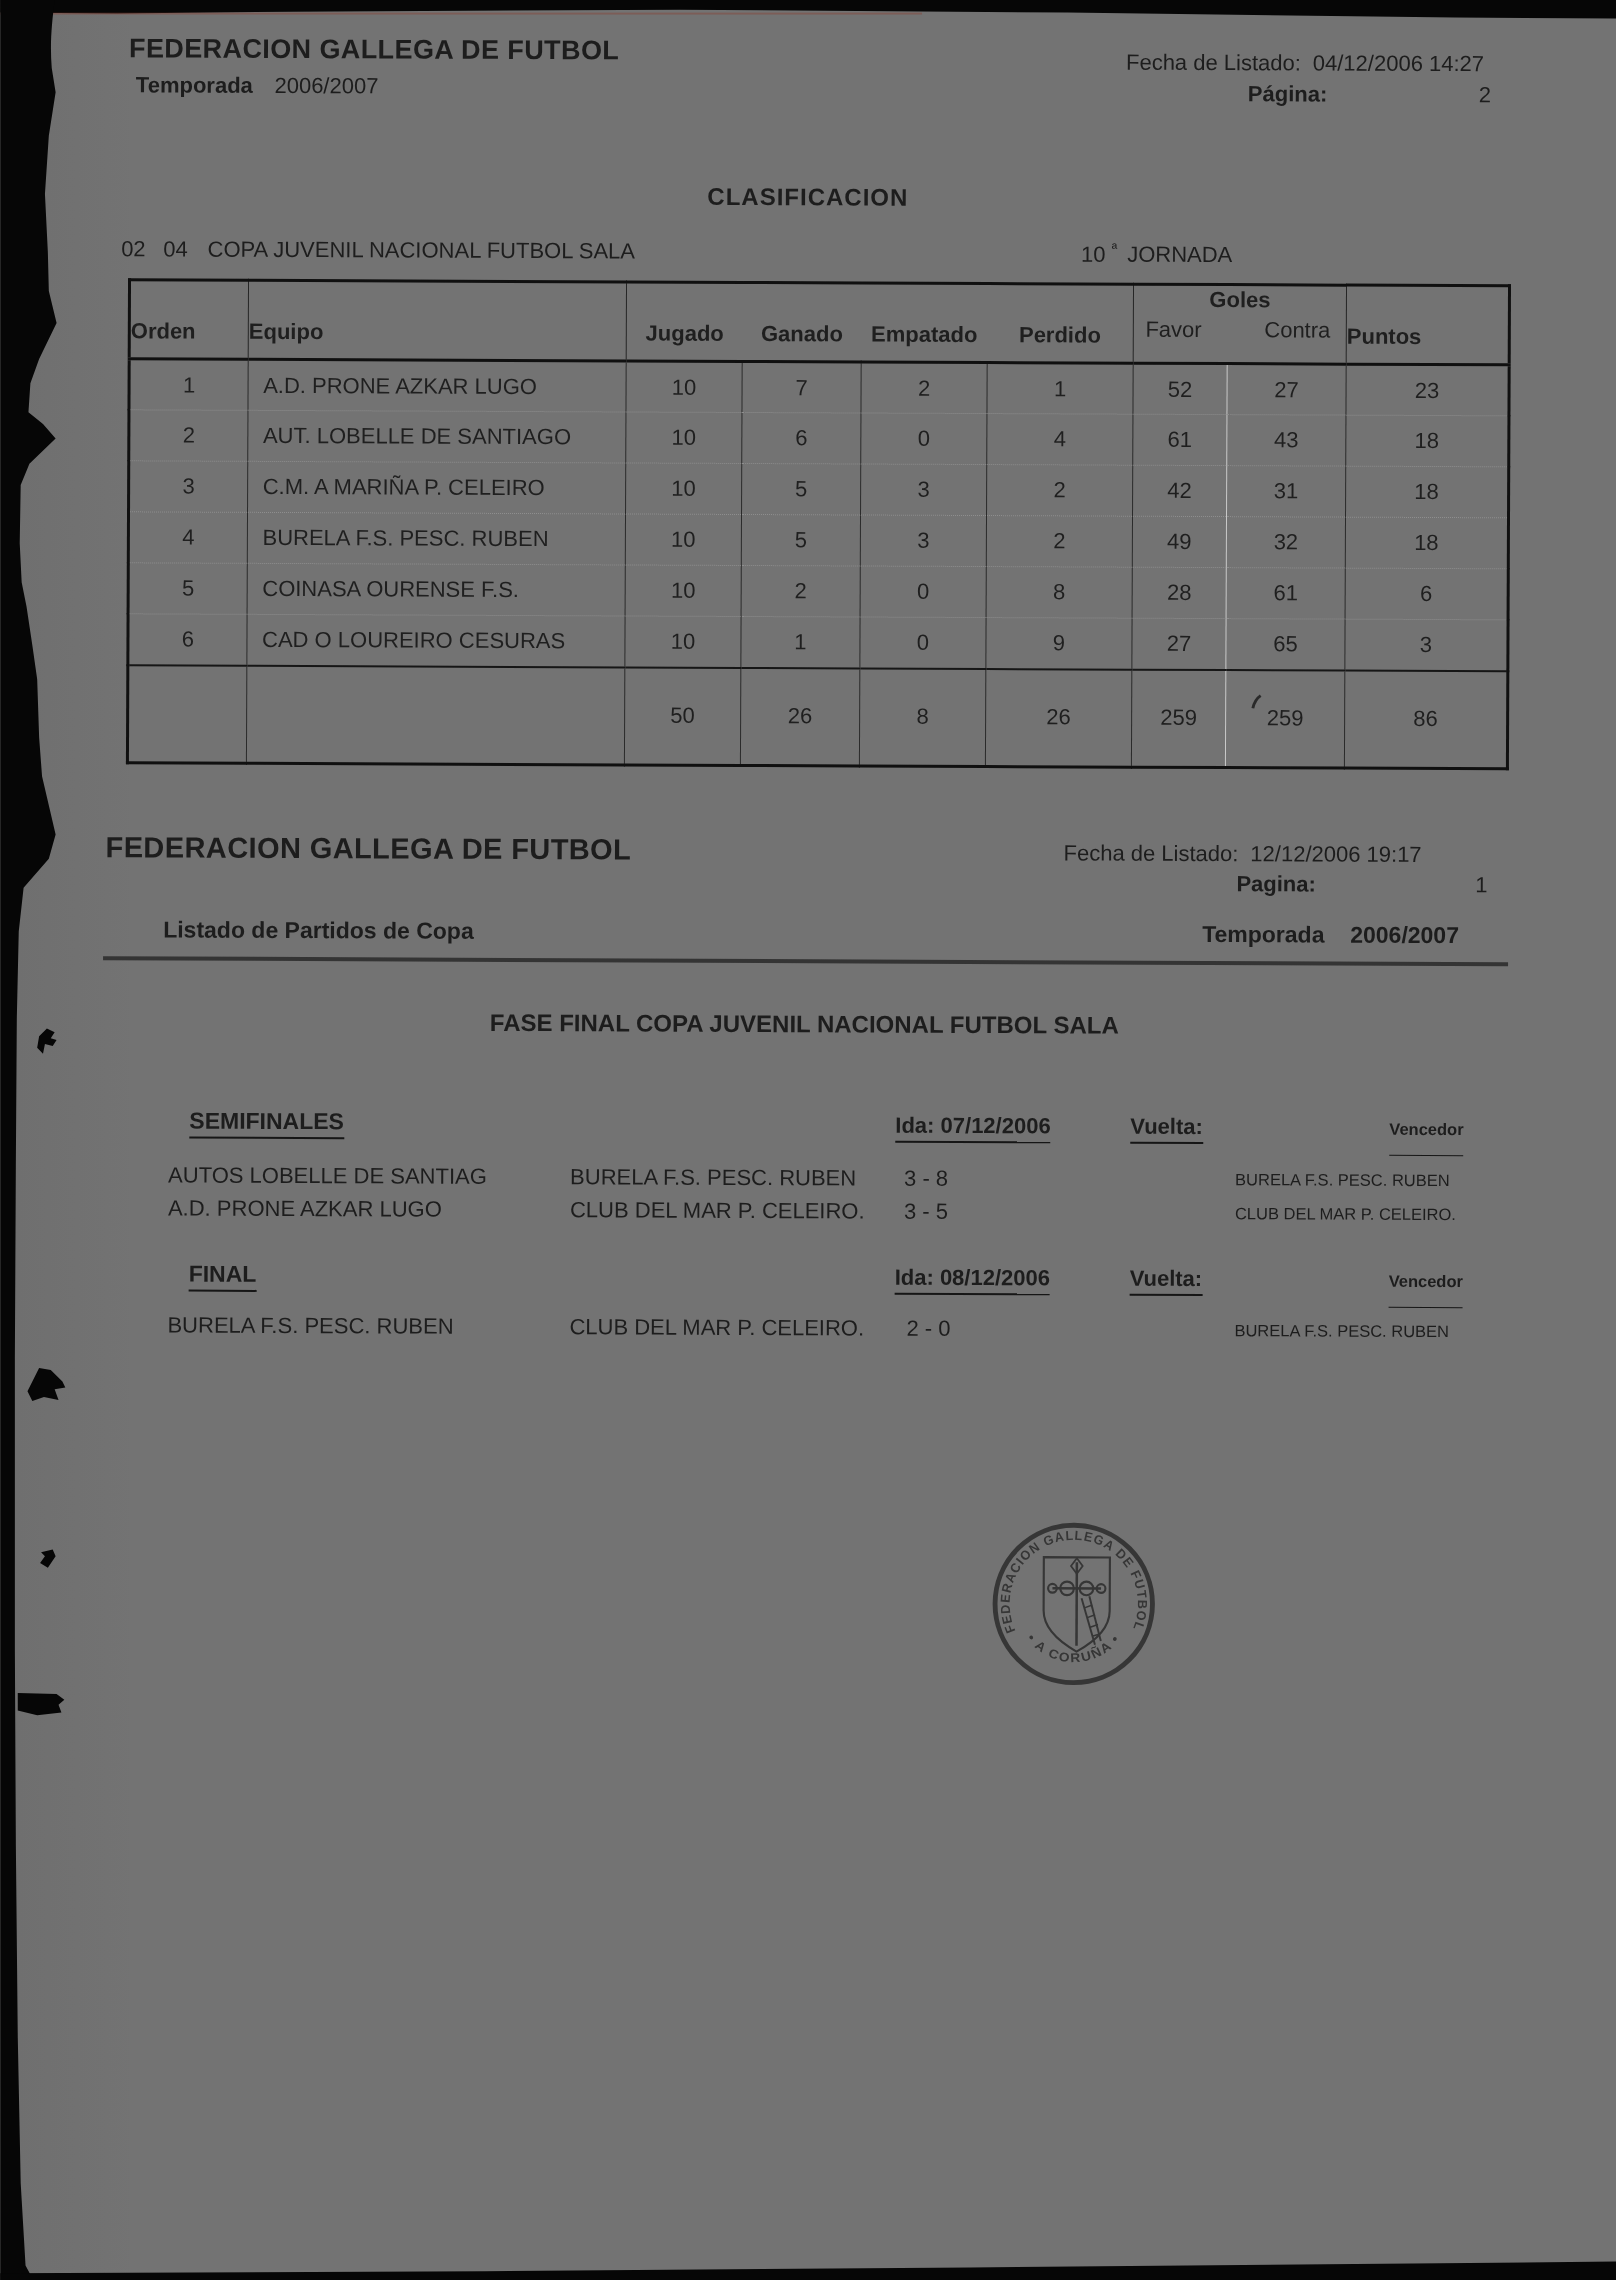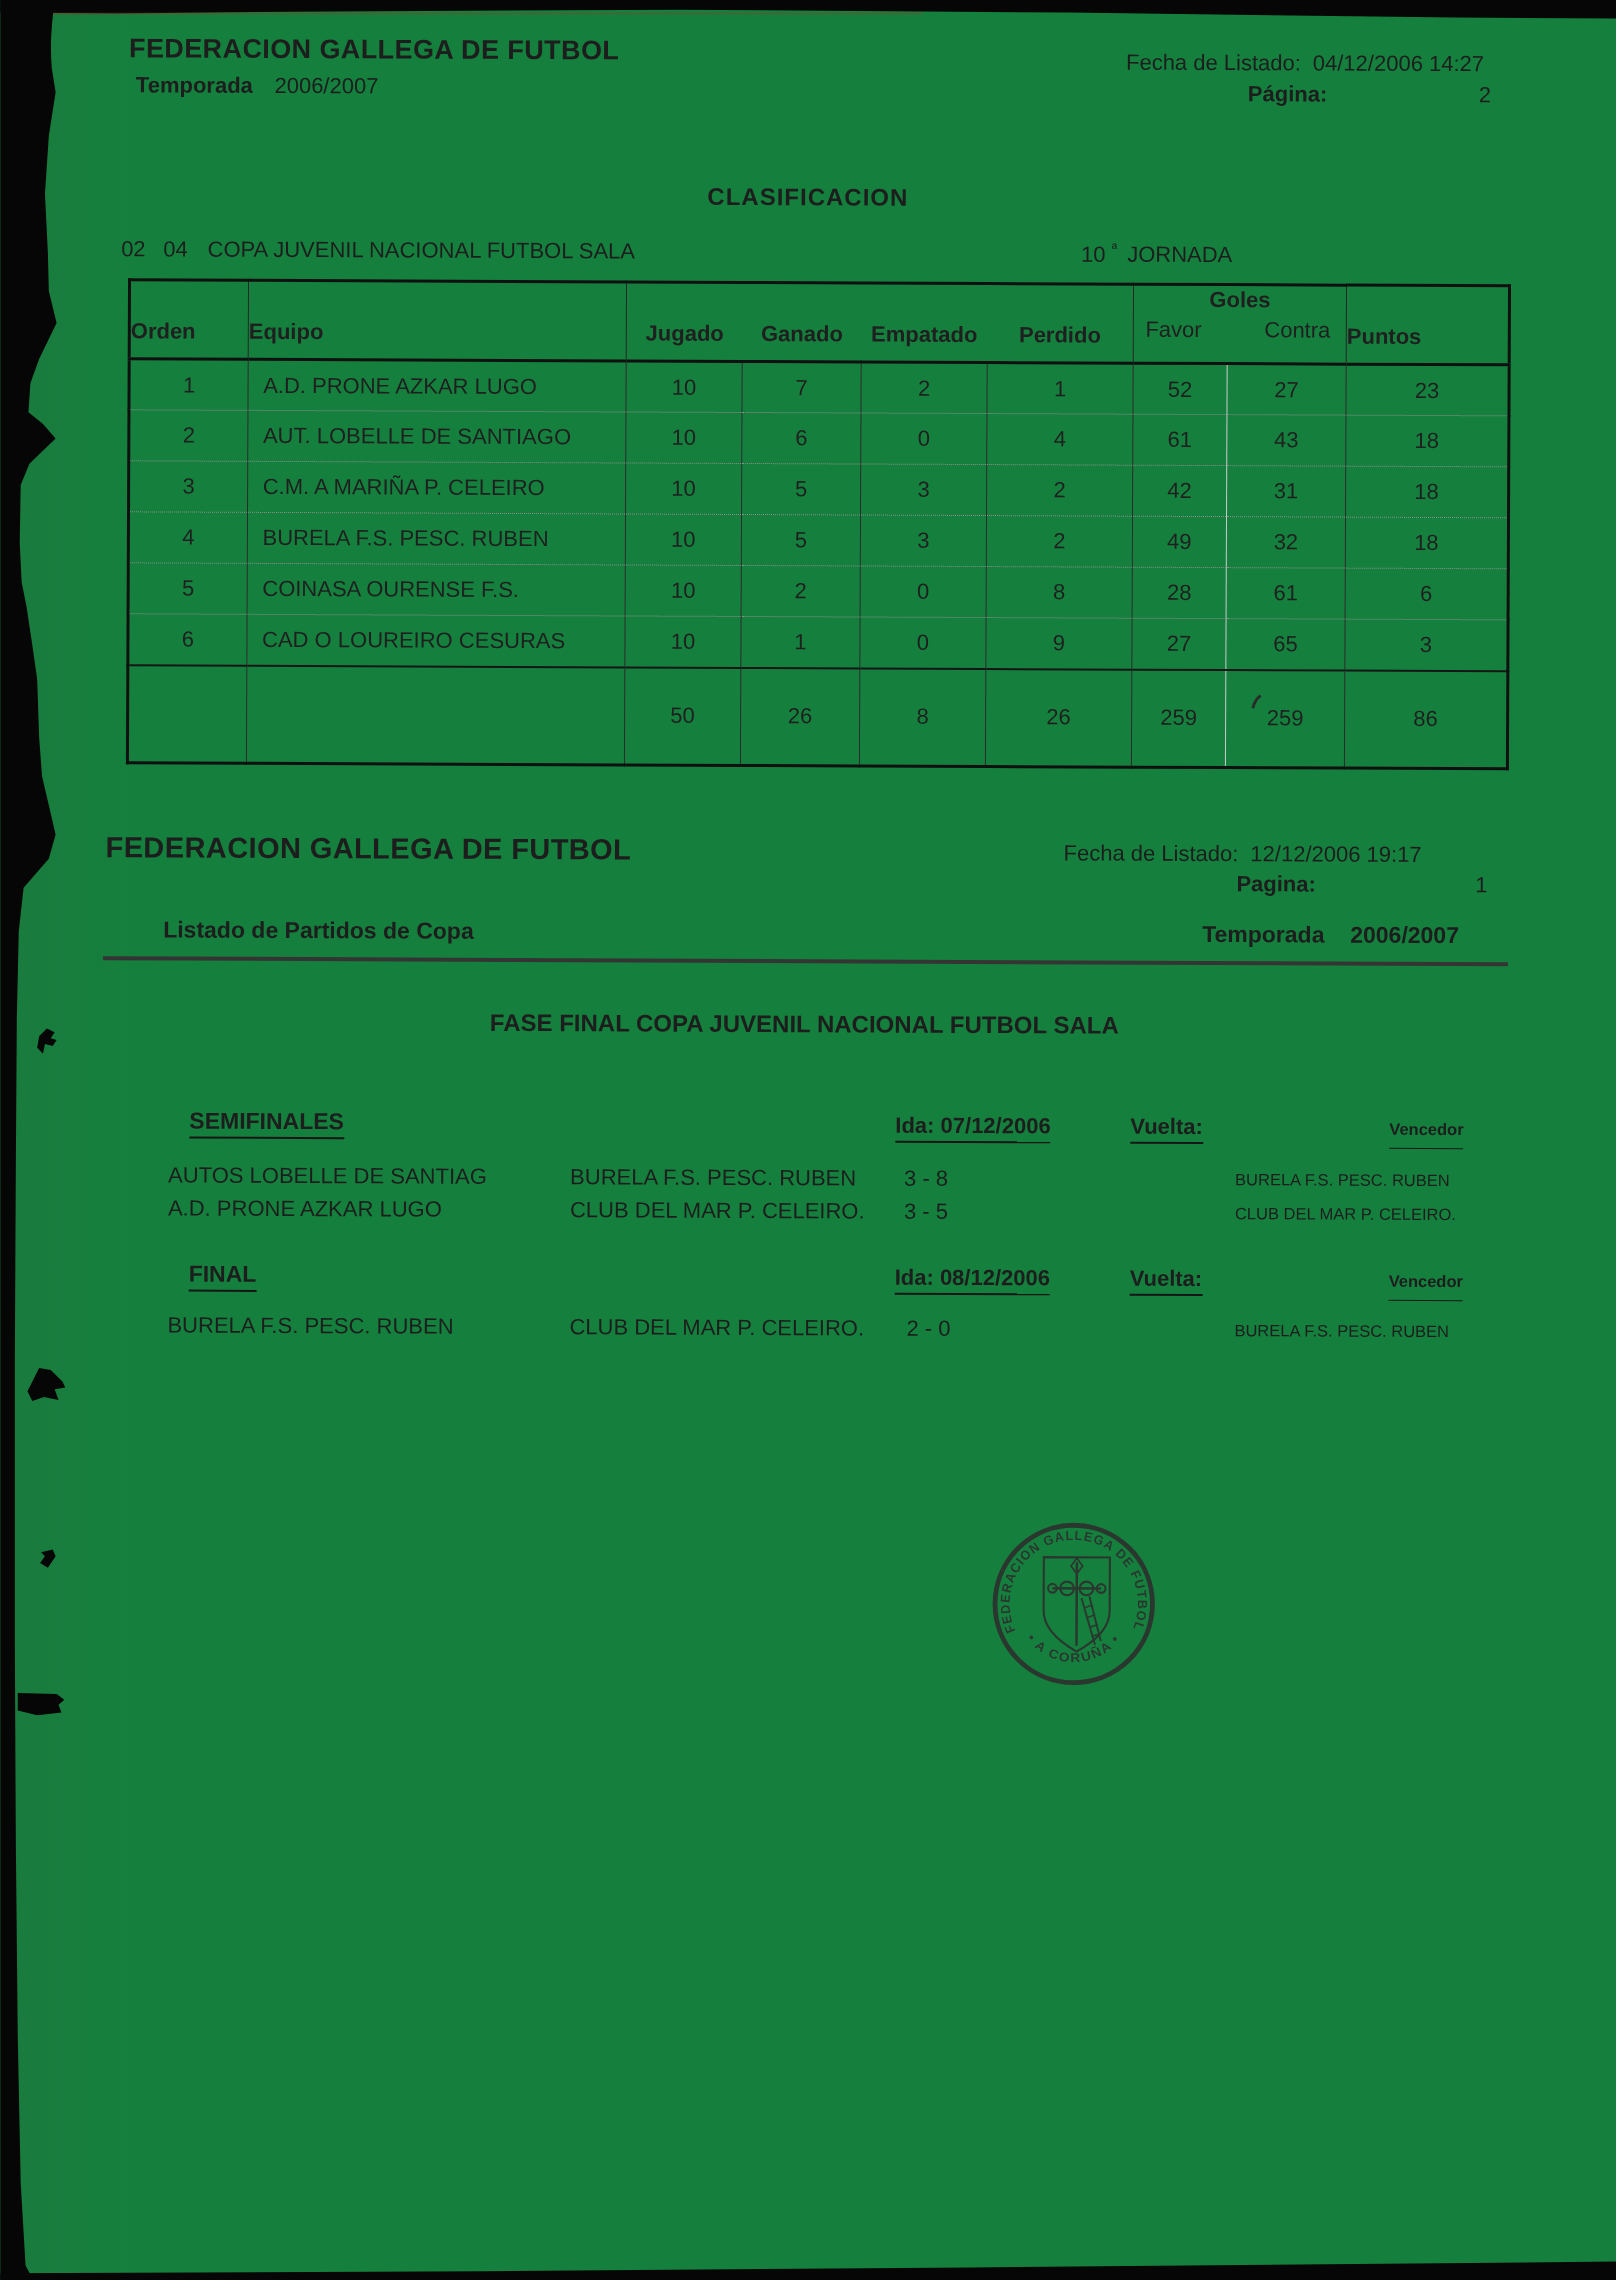--- a/index.html
+++ b/index.html
@@ -1,33 +1,33 @@
 <!DOCTYPE html>
 <html><head>
 <meta charset="utf-8">
 <style>
   html,body{margin:0;padding:0;}
   body{
     width:1617px;height:2280px;position:relative;overflow:hidden;
     background:#ffffff;font-family:"Liberation Sans",sans-serif;color:#1d1d1d;
   }
-  #scan{position:absolute;inset:0;background:#15803d;}
+  #scan{position:absolute;inset:0;background:#737373;}
   #scan::before{content:"";position:absolute;left:0;top:0;bottom:0;width:136px;
     background:linear-gradient(90deg,rgba(70,70,70,.10),rgba(70,70,70,0));pointer-events:none;}
   #doc{position:absolute;inset:0;transform:rotate(.25deg);transform-origin:58px 58px;}
   .abs{position:absolute;white-space:nowrap;line-height:1.15;}
   .b{font-weight:700;}
   .t23{font-size:22px;}
   .t24{font-size:23px;}
   .t25{font-size:24px;}
   .t28{font-size:27px;letter-spacing:0.4px;}
   .t30{font-size:29px;letter-spacing:0.4px;}
   .small{font-size:16.5px;}
   .ul3{border-bottom:2.9px solid #161616;padding-bottom:2.9px;}
-  .ul2{border-bottom:1.9px solid #161616;padding-bottom:9px;}
+  .ul2{border-bottom:1.9px solid #161616;padding-bottom:16px;}
   .center{left:0;width:1617px;text-align:center;}
 
   
   table.cls{
     position:absolute;left:129px;top:278px;width:1382px;
     border-collapse:collapse;table-layout:fixed;
     border:3.9px solid #101010;font-size:22px;color:#1f1f1f;
   }
   table.cls th,table.cls td{padding:0;line-height:1;font-weight:400;}
   table.cls thead tr{height:79px;}

